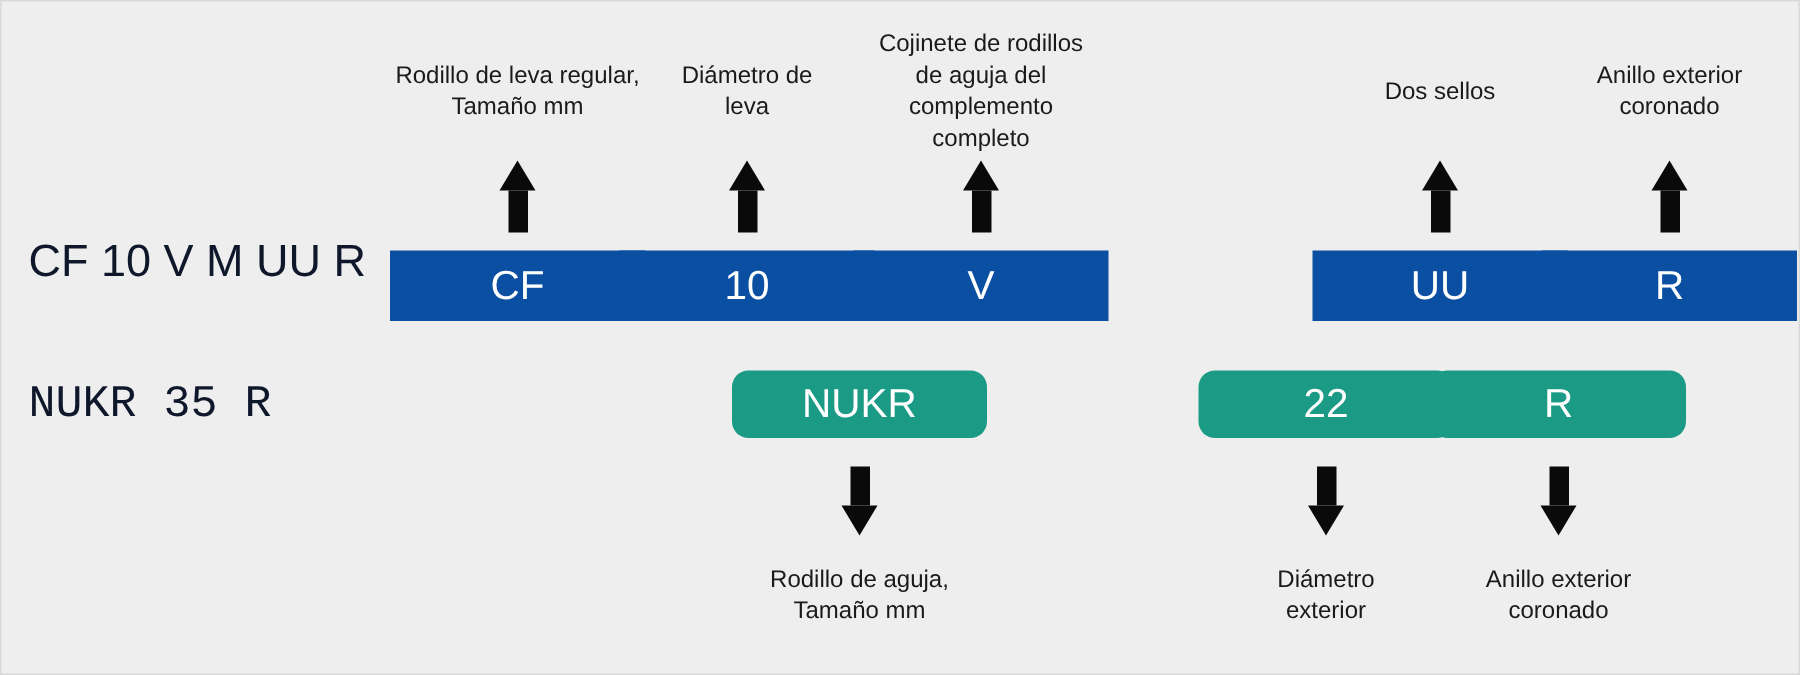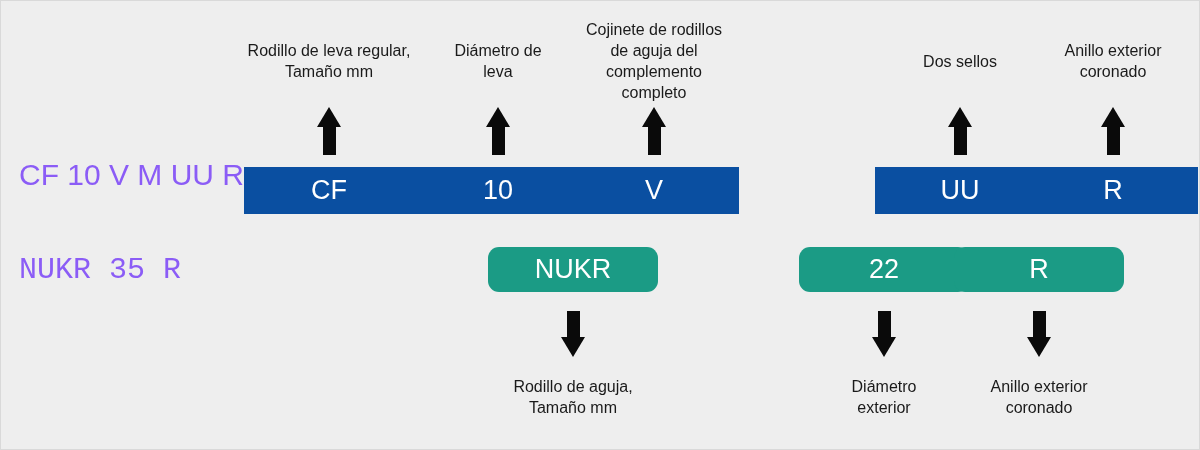--- a/index.html
+++ b/index.html
@@ -9,21 +9,21 @@
     box-sizing:border-box;
     background:var(--bg,#eeeeee);
     border:1px solid #d9d9d9;
     overflow:hidden;
     font-family:"Liberation Sans", sans-serif;
     color:#1a1a1a;
   }
   .row-header{
     position:absolute;left:18px;
     display:flex;align-items:center;
-    font-size:30px;color:#8b5cf6;
+    font-size:30px;color:#0f172a;
     white-space:nowrap;
   }
   .row-header.cf{top:150px;height:47px;}
   .row-header.nukr{top:246px;height:45px;font-family:Liberation Mono, monospace;}
 
   .col{
     position:absolute;
     transform:translateX(-50%);
     display:flex;flex-direction:column;align-items:center;
   }
@@ -60,21 +60,21 @@
   .box.blue{height:47px;margin-top:12px;background:var(--blue,#0a4fa1);}
   .box.teal{height:45px;margin-bottom:19px;background:var(--teal,#1b9b85);border-radius:11px;}
 </style>
 </head>
 <body>
 
 <div class="canvas">
 
   <div class="row-header cf">CF 10 V M UU R</div>
 
-  <div class="col up" style="left:328px">
+  <div class="col up" style="left:344px">
     <div class="desc">Rodillo de leva regular,
 Tamaño mm</div>
     <div class="arrow up-dir">
         <span class="head"></span>
         <span class="stem"></span>
       </div>
     <div class="box blue">CF</div>
   </div>
 
   <div class="col up" style="left:497px">

